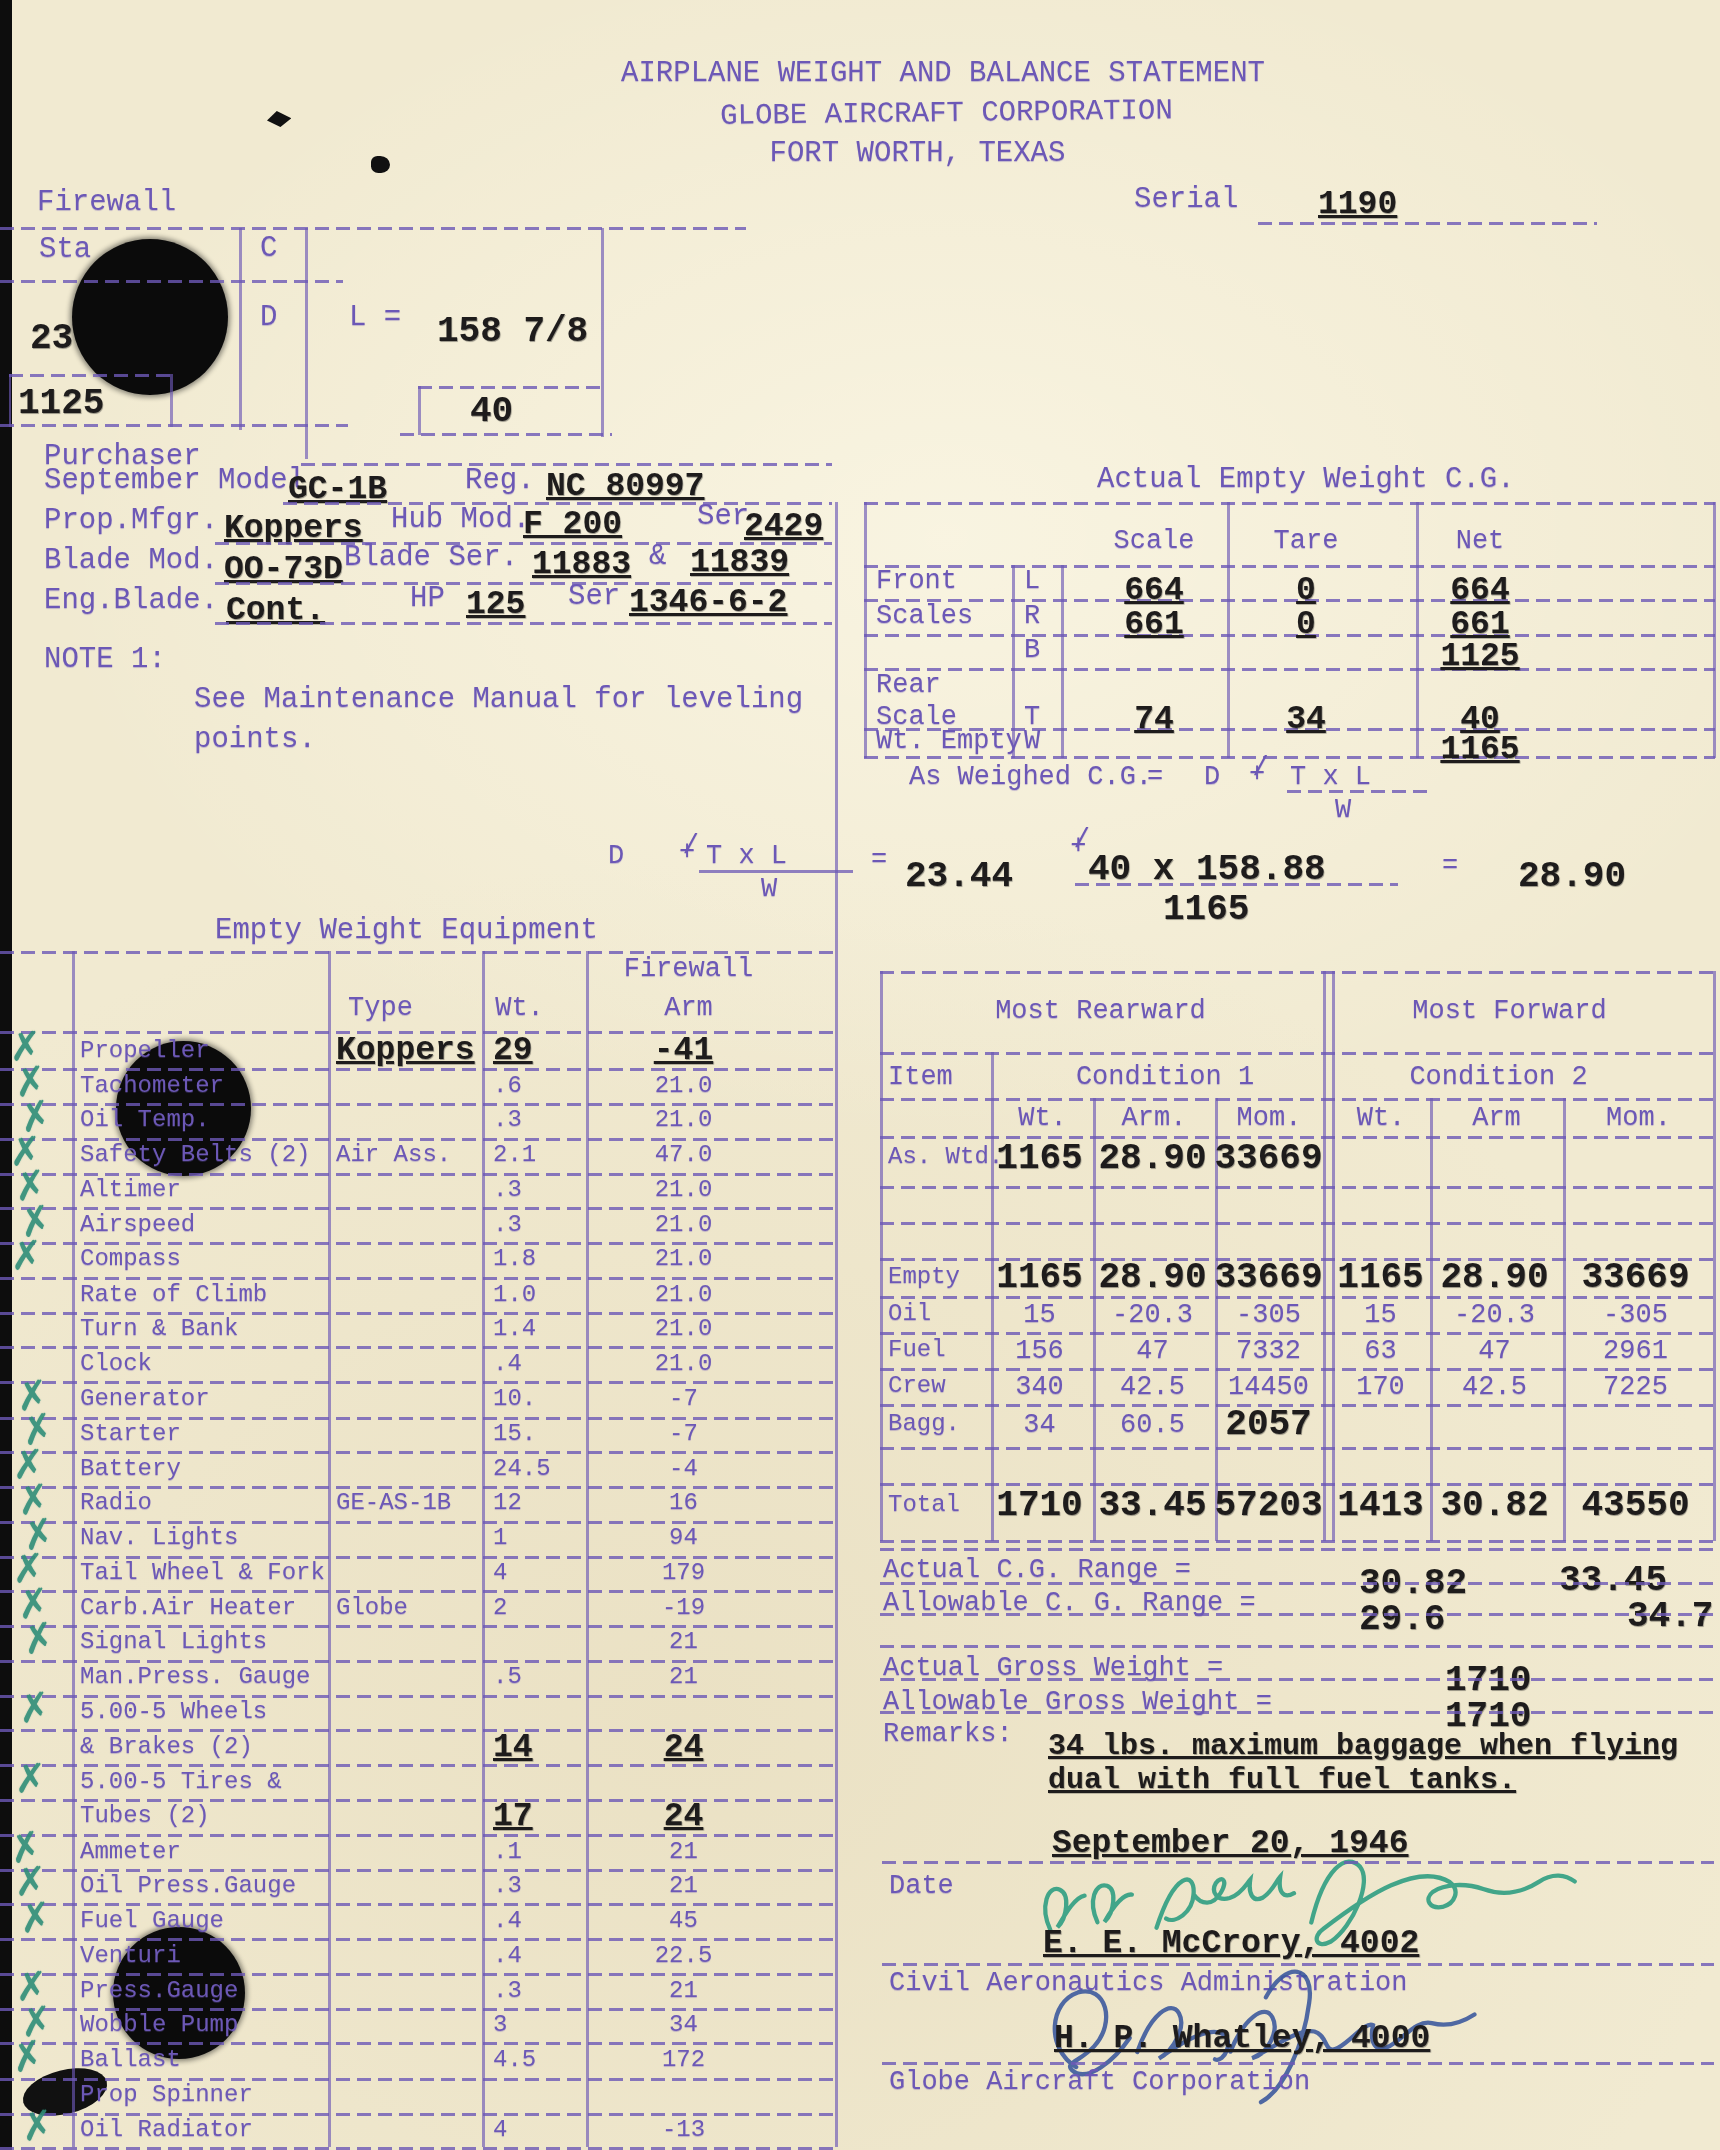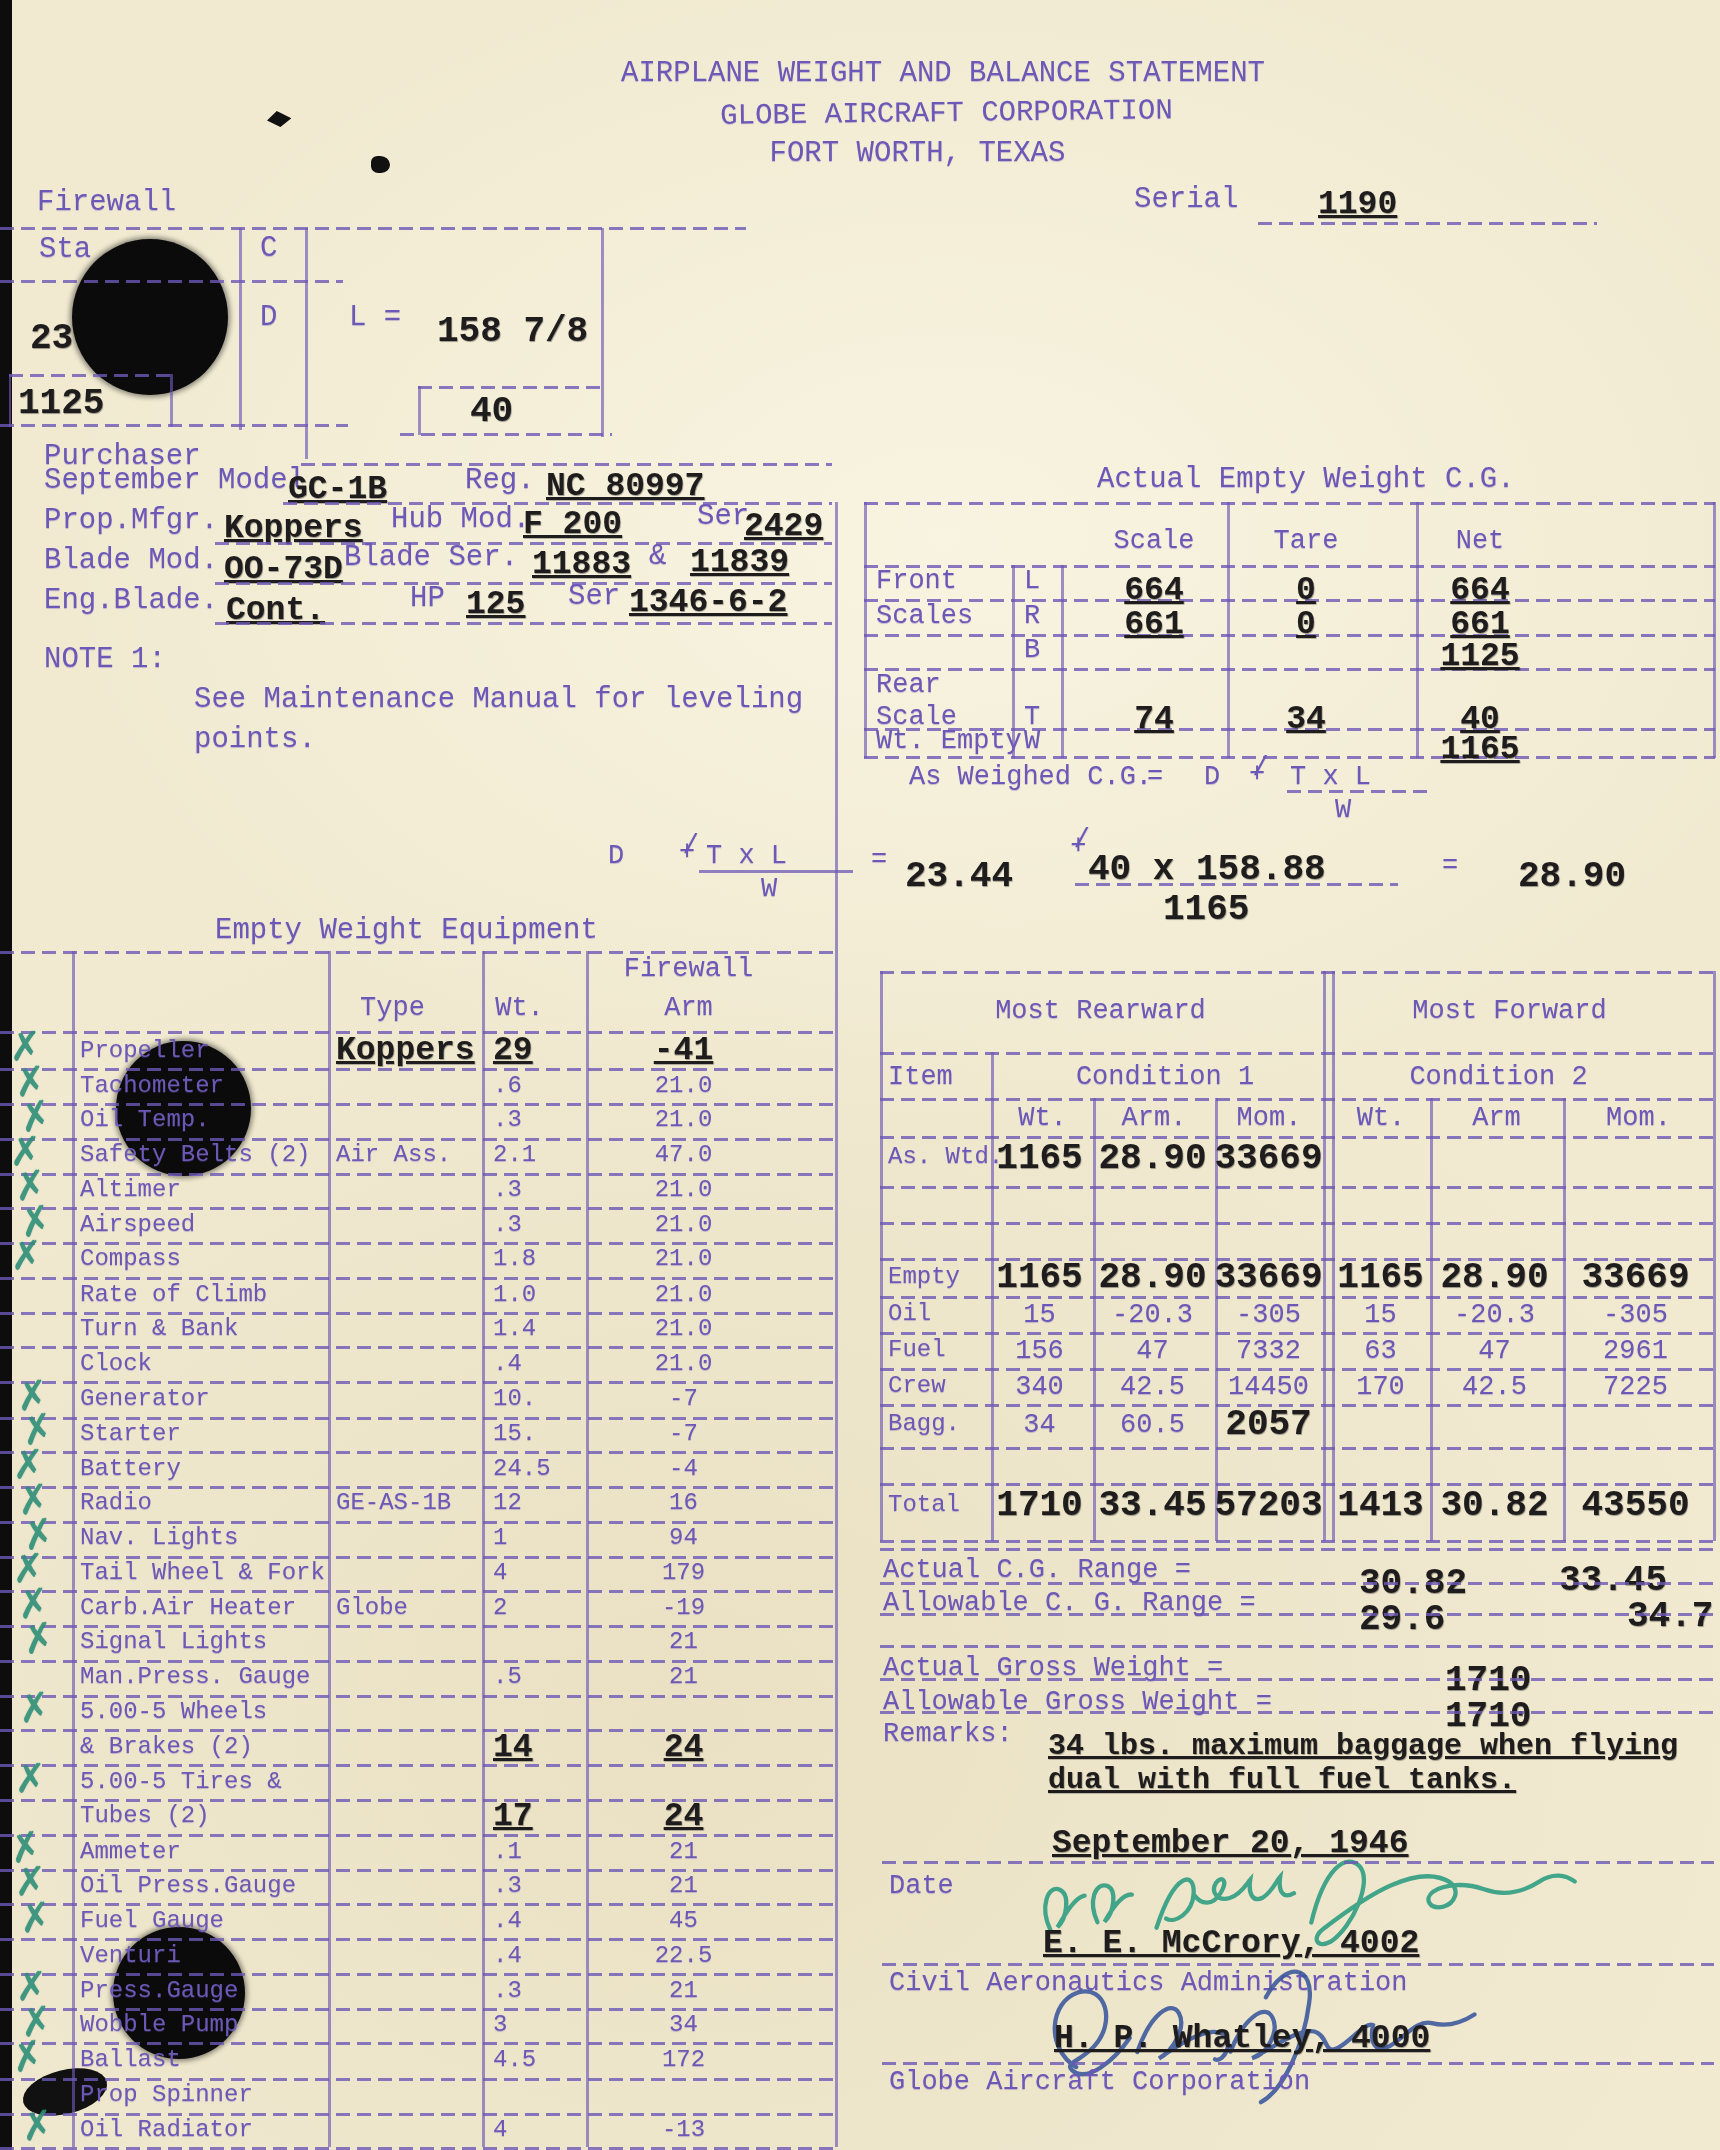--- a/index.html
+++ b/index.html
@@ -118,21 +118,21 @@
   <div class="a b50" style="left:905px;top:859px;">23.44</div>
   <div class="a p38 ps" style="left:1024px;top:833px;"><span>+</span><i>/</i></div>
   <div class="a b50" style="left:1088px;top:852px;">40 x 158.88</div>
   <div class="a b50" style="left:1163px;top:892px;">1165</div>
   <div class="a p38" style="left:1442px;top:853px;">=</div>
   <div class="a b50" style="left:1518px;top:859px;">28.90</div>
 
   
   <div class="a p40" style="left:215px;top:916px;">Empty Weight Equipment</div>
   <div class="a p38 ctr" style="left:617px;top:956px;width:143px;">Firewall</div>
-  <div class="a p38 ctr" style="left:328px;top:995px;width:129px;">Type</div>
+  <div class="a p38 ctr" style="left:316px;top:995px;width:129px;">Type</div>
   <div class="a p38 ctr" style="left:473px;top:995px;width:93px;">Wt.</div>
   <div class="a p38 ctr" style="left:617px;top:995px;width:143px;">Arm</div>
   <div id="equip-rows"></div>
   <div class="punch" style="left:116px;top:1041px;width:135px;height:135px;"></div>
   <div class="punch" style="left:113px;top:1927px;width:132px;height:132px;"></div>
 
   
   <div class="a p38 ctr" style="left:939px;top:998px;width:323px;">Most Rearward</div>
   <div class="a p38 ctr" style="left:1348px;top:998px;width:323px;">Most Forward</div>
   <div class="a p38" style="left:888px;top:1064px;">Item</div>

